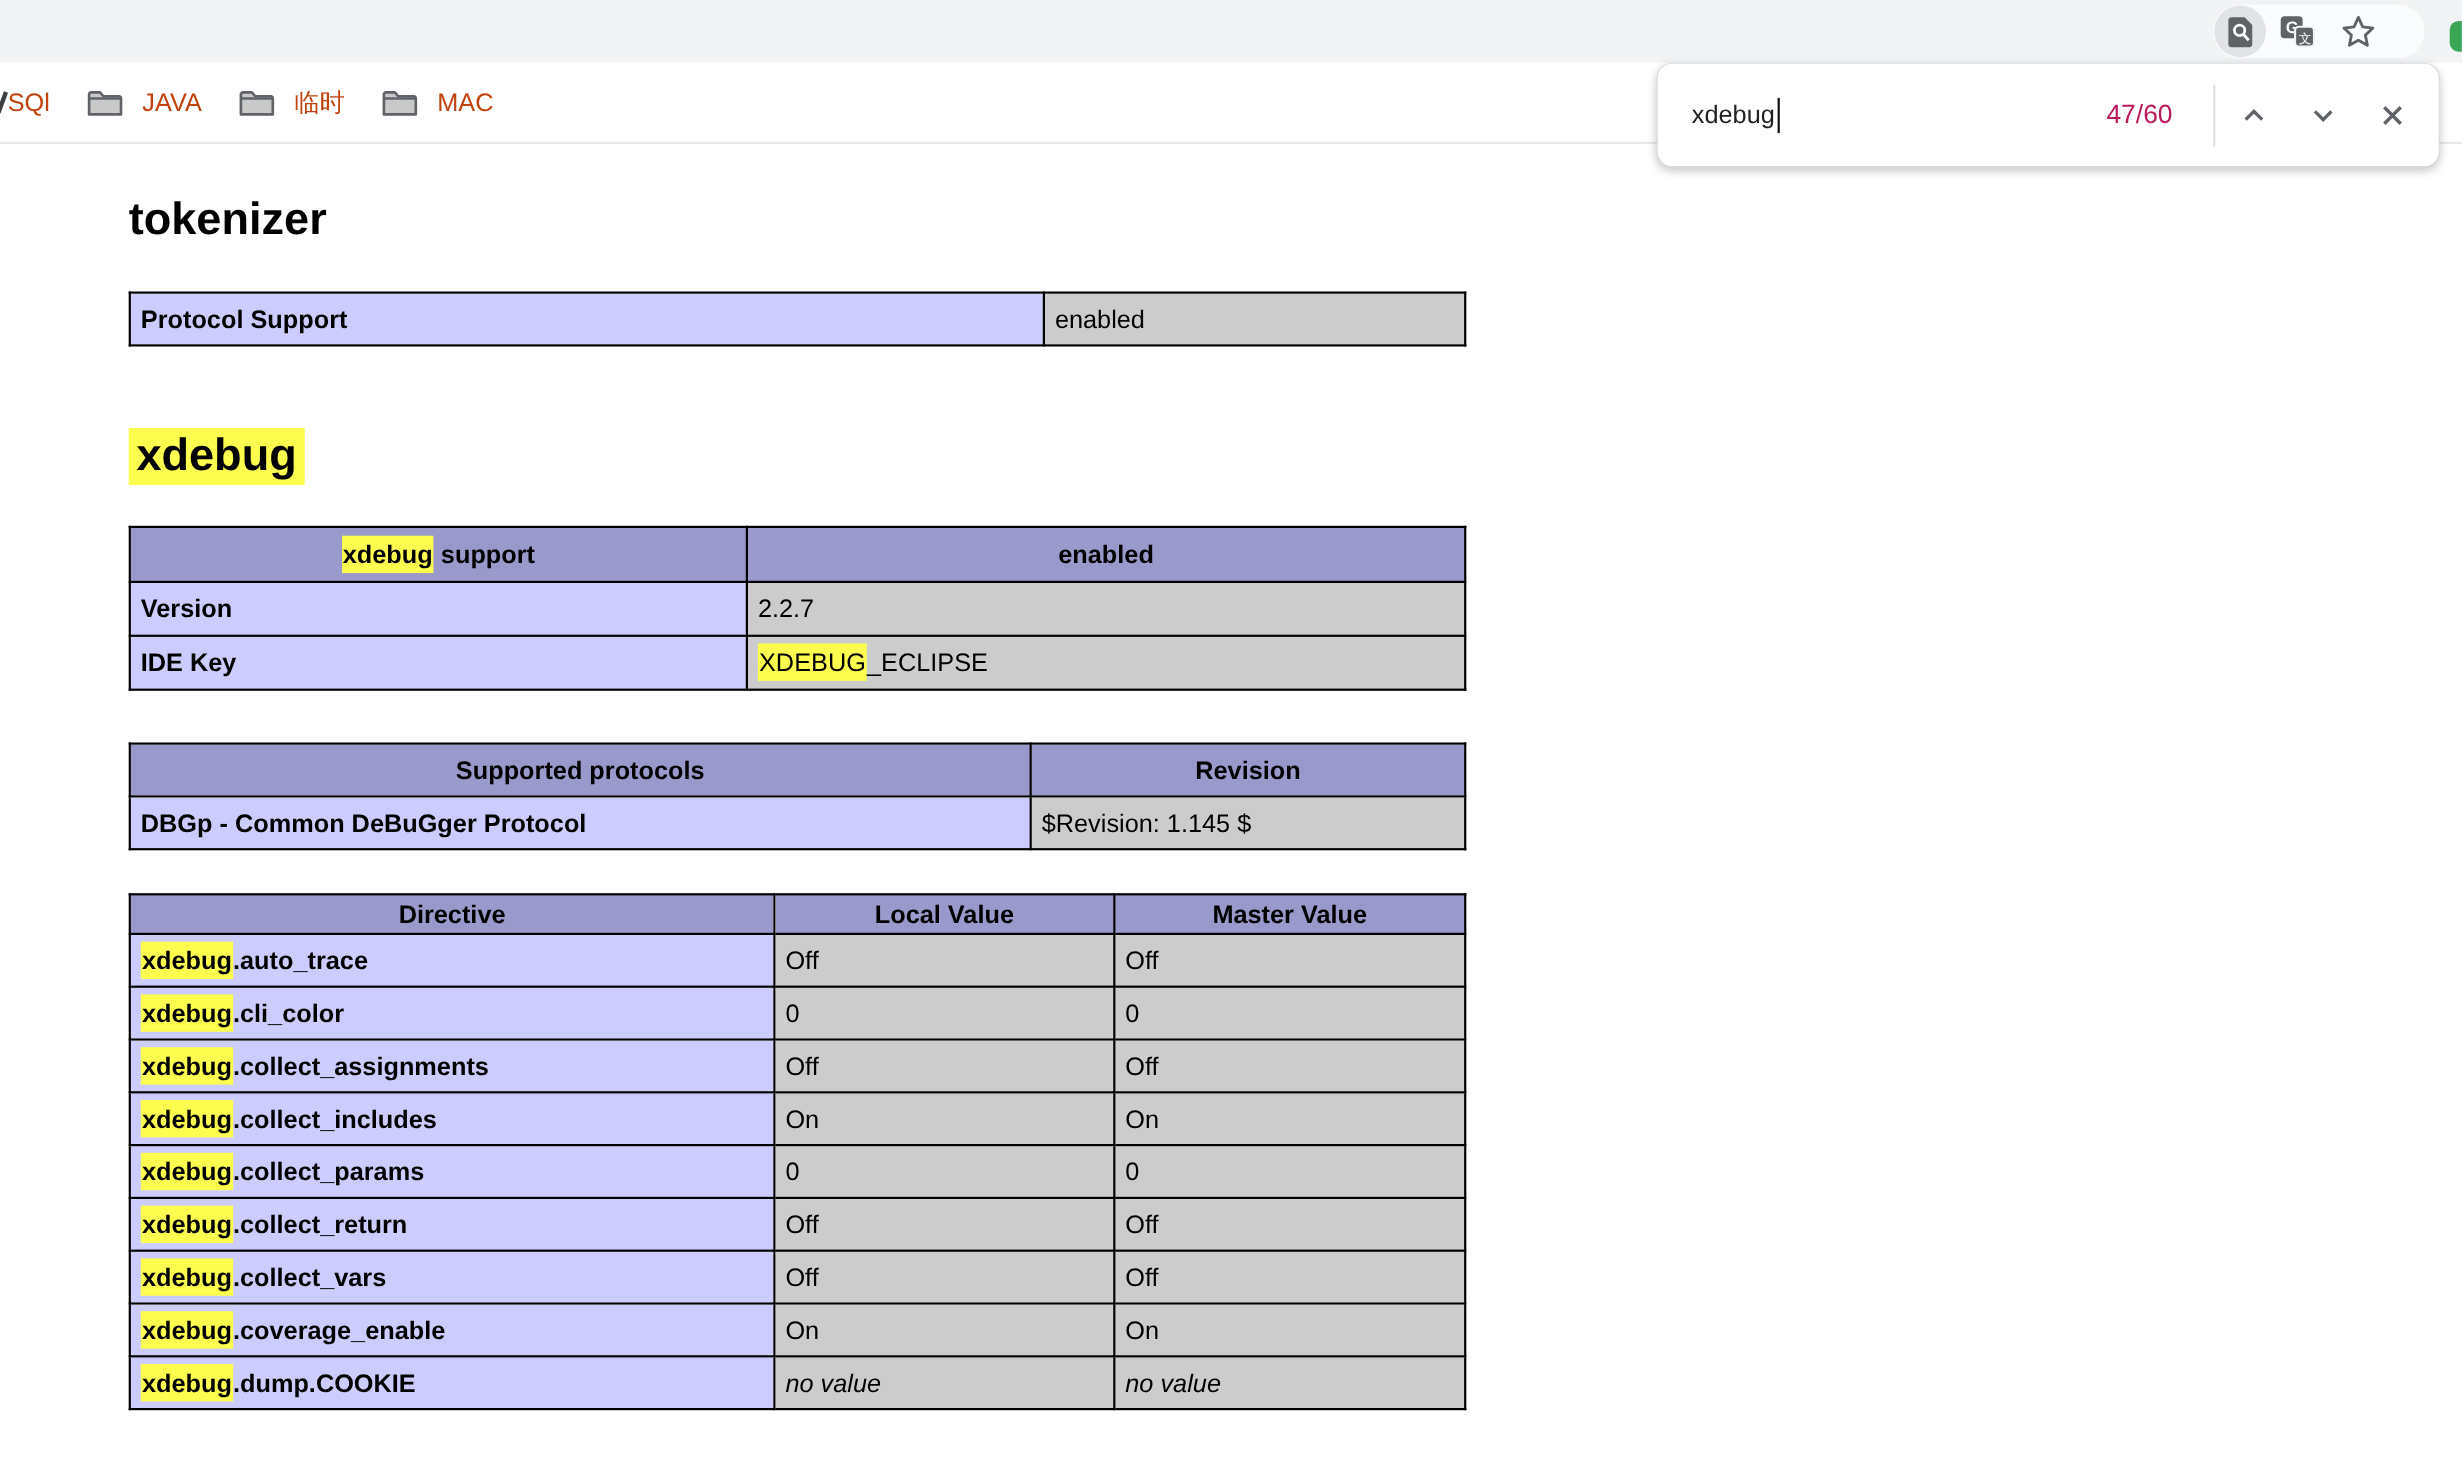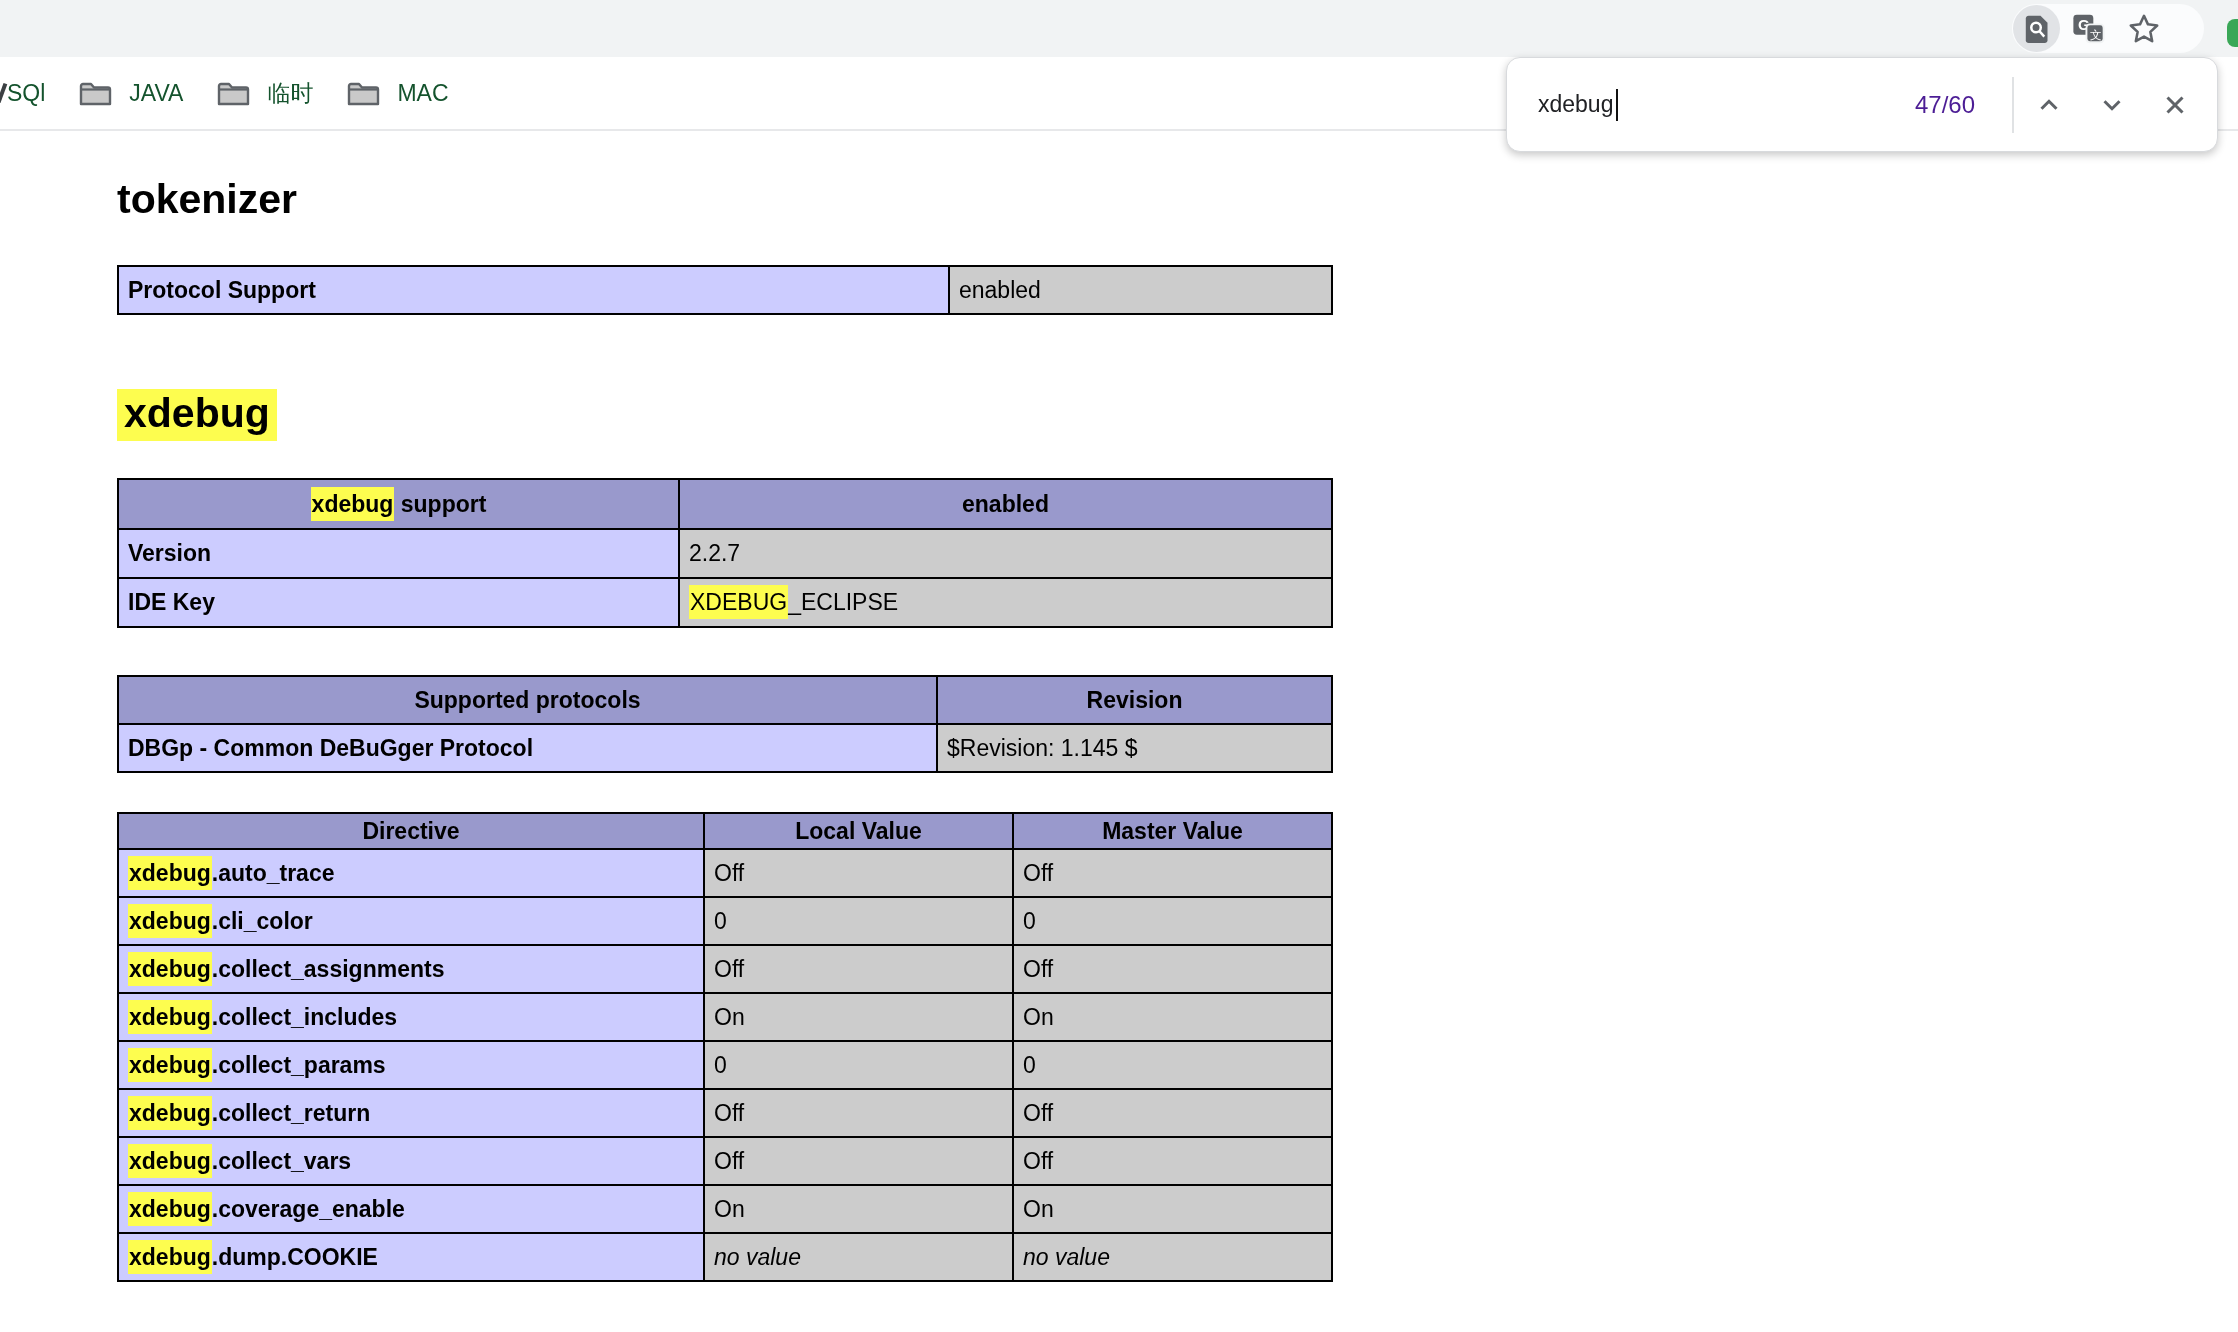--- a/index.html
+++ b/index.html
@@ -15,30 +15,30 @@
   .find-icon-circle { width:47px; height:47px; border-radius:50%; background:#e1e3e6;
                       display:flex; align-items:center; justify-content:center; margin-left:1px; }
   .tb-btn { width:56px; height:49px; display:flex; align-items:center; justify-content:center; }
   .ext-partial { position:absolute; right:0; top:19px; width:11px; height:28px;
                  background:var(--green,#3aa757); border-radius:8px 0 0 8px; }
   
   .bookmarks { position:absolute; left:0; top:57px; width:2238px; height:74px; background:#fff;
                border-bottom:2px solid #e7e8ea; display:flex; align-items:center; overflow:hidden; }
   .bm-item { display:flex; align-items:center; margin-right:34px; cursor:default; }
   .bm-item svg { margin-right:17px; }
-  .bm-label { font-size:23px; color:#14532d; white-space:nowrap; }
+  .bm-label { font-size:23px; color:#c2410c; white-space:nowrap; }
   .glyph-frag { width:4px; height:20px; background:#3c4043; transform:rotate(20deg); margin-right:3px; }
   
   .findbar { position:absolute; left:1506px; top:57px; width:712px; height:95px; background:#fff;
              border:1px solid #d8dadd; border-radius:14px; box-shadow:0 3px 9px rgba(0,0,0,.22);
              display:flex; align-items:center; padding:0 14px 0 31px; z-index:20; }
   .find-query { font-size:23px; color:#202124; }
   .caret { display:inline-block; width:2px; height:32px; background:#111; margin-left:3px; vertical-align:middle; }
   .spacer { flex:1; }
-  .find-count { font-size:24px; color:#4c1d95; margin-right:37px; }
+  .find-count { font-size:24px; color:#be185d; margin-right:37px; }
   .find-divider { width:2px; height:56px; background:#e0e2e4; }
   .find-btn { width:56px; height:56px; display:flex; align-items:center; justify-content:center; margin-left:7px; }
   
   .content { position:absolute; left:0; top:131px; width:2238px; height:1201px; background:#fff; }
   h1.center { position:absolute; left:117px; width:1214px; text-align:left;
               font-size:41px; font-weight:bold; line-height:54px; }
   #h1-tokenizer { top:172px; }
   #h1-xdebug { top:386px; }
   .hl { background:var(--hl,#fdfd4f); }
   td .hl, th .hl { padding:4px 1px; }

